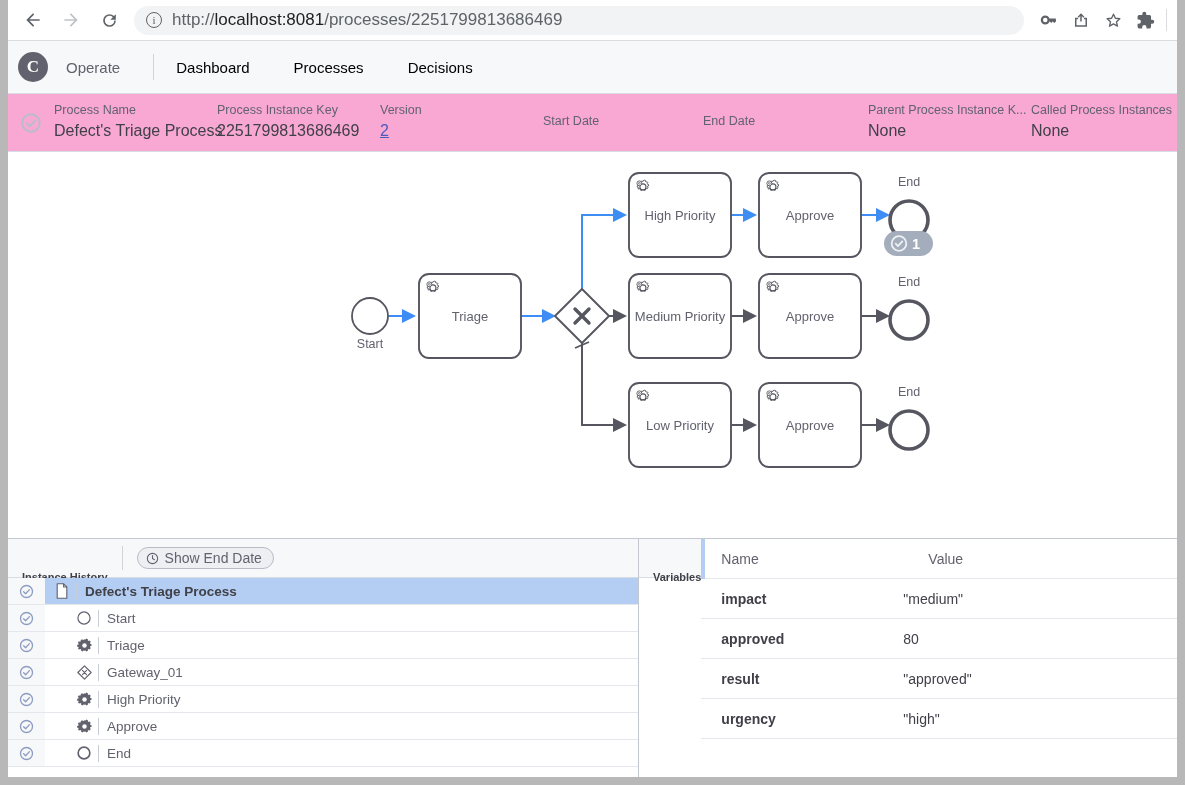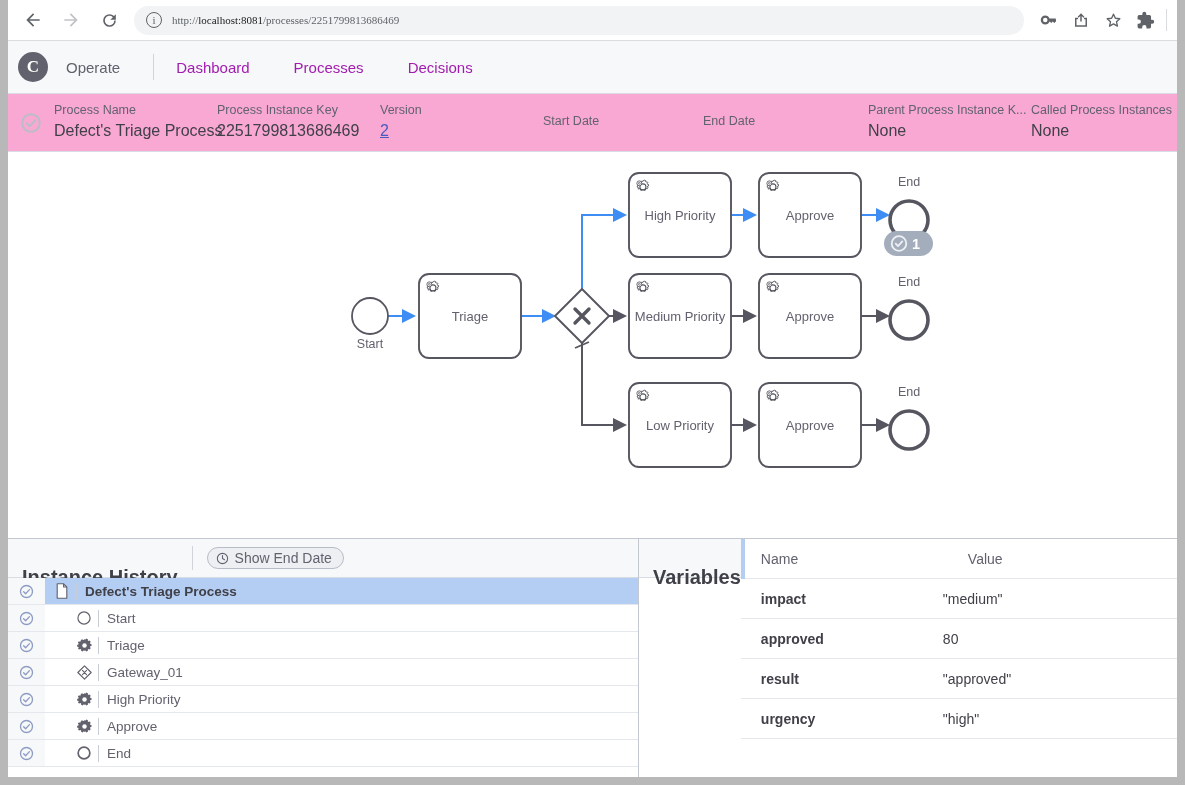--- a/index.html
+++ b/index.html
@@ -37,21 +37,21 @@
     flex: 1; height: 29px; margin: 0 10px 0 8px;
     background: #f1f3f4; border-radius: 15px;
     display: flex; align-items: center; padding: 0 12px;
   }
   .omnibox .info-ic {
     width: 16px; height: 16px; border: 1.4px solid #5f6368;
     border-radius: 50%; color: #5f6368; font-size: 11px;
     display: flex; align-items: center; justify-content: center;
     font-family: "Liberation Serif", serif; flex: none; margin-right: 10px;
   }
-  .url-text { font-size: 11px; color: #202124; white-space: nowrap; font-family: Liberation Serif, serif; }
+  .url-text { font-size: 17px; color: #202124; white-space: nowrap; }
   .url-text .dim { color: #5f6368; }
   .chrome-icons { display: flex; align-items: center; gap: 2px; padding-right: 6px; }
   .chrome-ic {
     width: 30px; height: 30px; display: flex; align-items: center;
     justify-content: center; color: #5f6368;
   }
   .chrome-div { width: 1px; height: 22px; background: #dadce0; margin: 0 4px; }
 
   
   .app-header {
@@ -61,21 +61,21 @@
   }
   .logo {
     width: 30px; height: 30px; border-radius: 50%;
     background: #62626e; color: #fff; margin-left: 10px;
     display: flex; align-items: center; justify-content: center;
     font-size: 17px; font-weight: bold; font-family: "Liberation Serif", serif;
   }
   .brand { font-size: 15px; color: #62626e; margin-left: 18px; }
   .hdr-div { width: 1px; height: 26px; background: #d0d4da; margin-left: 33px; }
   .nav-links { display: flex; align-items: center; }
-  .nav-link { font-size: 15px; color: #a21caf; padding: 0 22px; text-align: center; }
+  .nav-link { font-size: 15px; color: #000000; padding: 0 22px; text-align: center; }
 
   
   .info-bar {
     position: absolute; left: 0; top: 94px; right: 0; height: 58px;
     background: #f9a8d4; border-bottom: 1px solid #d8dce3;
     display: flex; align-items: center; overflow: hidden;
   }
   .state-ic { width: 22px; height: 22px; margin: 0 12px 0 12px; flex: none; }
   .info-col { flex: none; }
   .info-label { font-size: 12.5px; color: #62626e; line-height: 15px; white-space: nowrap; }
@@ -97,21 +97,21 @@
   .panel-left {
     width: 631px; flex: none; display: flex; flex-direction: column;
     border-right: 1px solid #c3c8d0; background: #fff;
   }
   .panel-right { flex: 1; display: flex; flex-direction: row; background: #fff; }
   .panel-head {
     height: 39px; flex: none; background: #f7f8fa;
     border-bottom: 1px solid #d8dce3;
     display: flex; align-items: center; padding-left: 14px;
   }
-  .panel-title { font-size: 20px; font-weight: bold; color: #404049; margin-top: 38px; }
+  .panel-title { font-size: 11px; font-weight: bold; color: #404049; margin-top: 38px; }
   .head-div { width: 1px; height: 24px; background: #d0d4da; margin: 0 14px; }
   .pill {
     height: 22px; border: 1px solid #b7bcc6; border-radius: 11px;
     background: #edeff3; display: flex; align-items: center;
     padding: 0 11px 0 8px; gap: 6px;
   }
   .pill span { font-size: 14px; color: #62626e; }
 
   
   .tree { flex: 1; overflow: hidden; }

